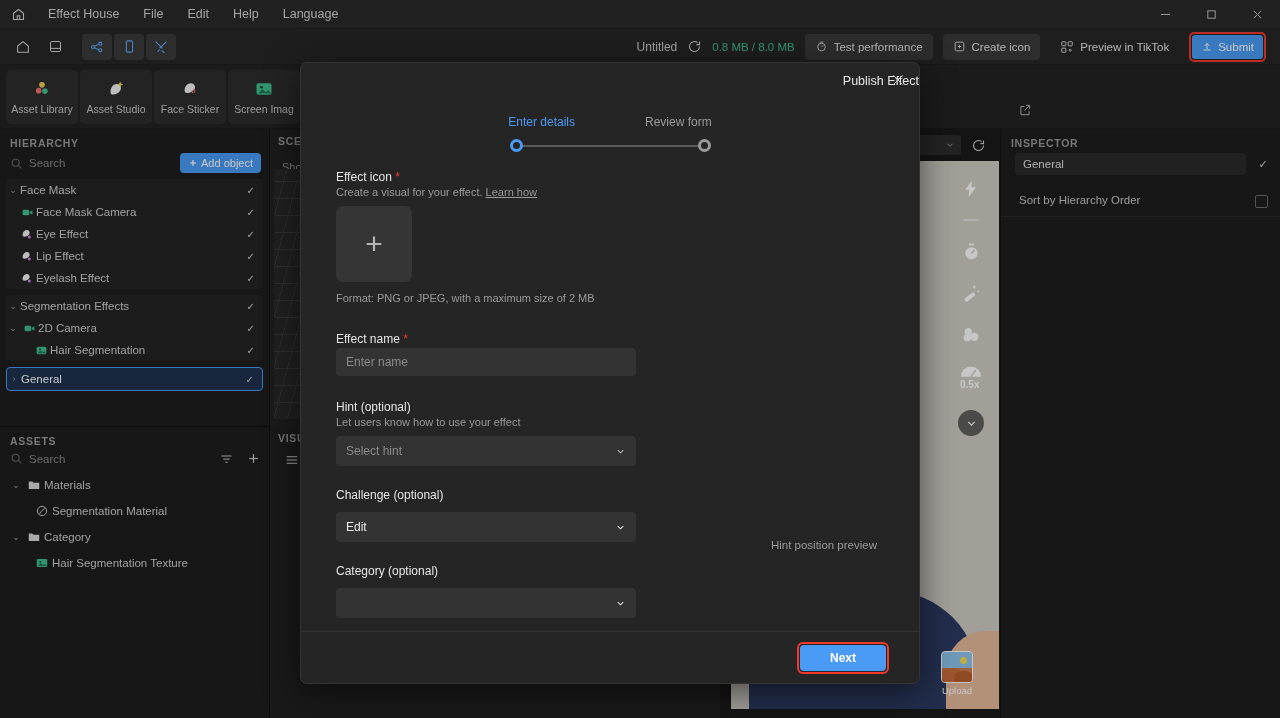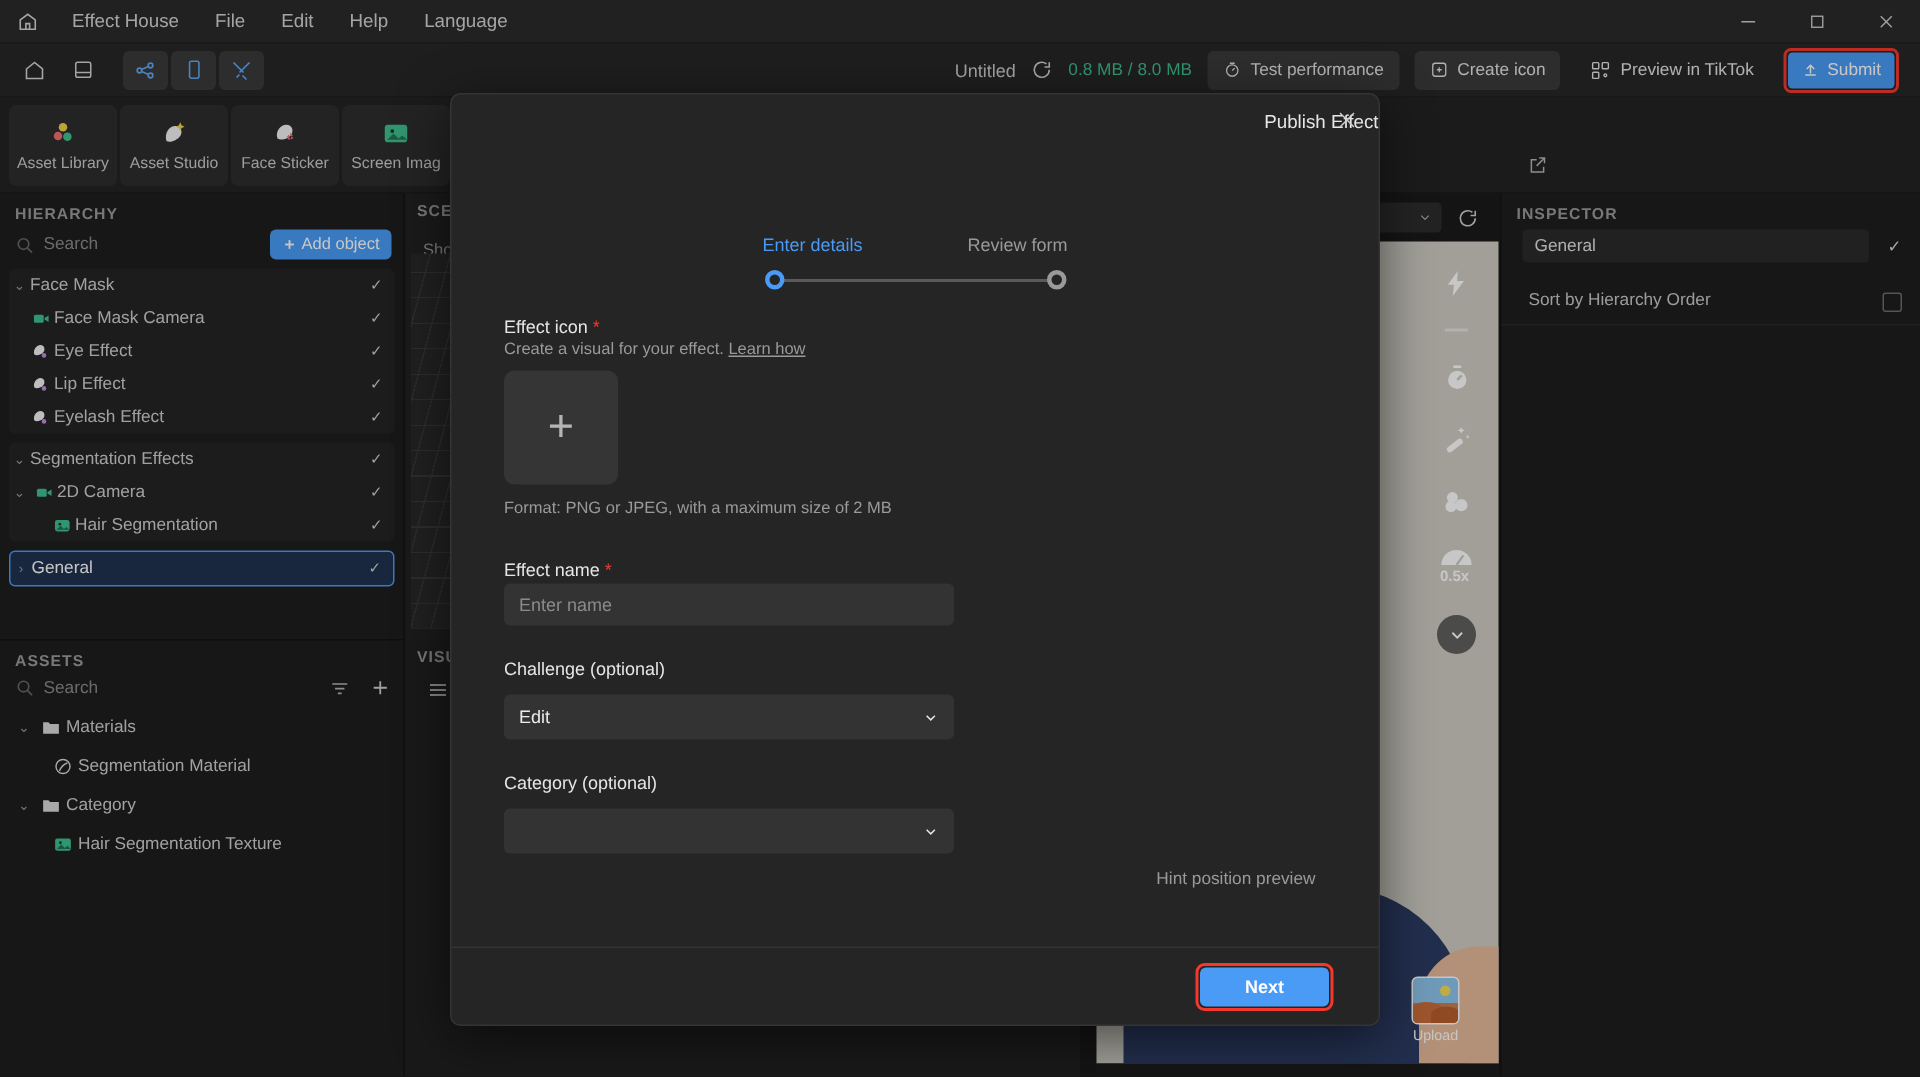--- a/index.html
+++ b/index.html
@@ -198,21 +198,21 @@
     background: #252525; border-radius: 7px; border: 1px solid #343434;
     box-shadow: 0 8px 34px rgba(0,0,0,.55);
     display: flex; flex-direction: column; overflow: hidden;
   }
   .modal-hd {
     height: 36px; display: flex; align-items: center; justify-content: flex-end;
     position: relative; font-size: 12.5px; color: #e6e6e6;
   }
   .modal-close { position: absolute; right: 14px; top: 10px; }
   .stepper { display: flex; flex-direction: column; align-items: center; padding-top: 16px; }
-  .step-labels { display: flex; gap: 70px; font-size: 12px; margin-top: 41px; }
+  .step-labels { display: flex; gap: 70px; font-size: 12px; }
   .step-labels .active { color: #4a9bf5; }
   .step-labels .inactive { color: #9a9a9a; }
   .step-line { position: relative; width: 201px; height: 16px; margin-top: 9px; }
   .step-line .bar { position: absolute; left: 8px; right: 8px; top: 7px; height: 1.5px; background: #5a5a5a; }
   .dot { position: absolute; top: 1px; width: 13px; height: 13px; border-radius: 50%; background: #252525; }
   .dot.d1 { left: 0; border: 3.5px solid #4a9bf5; }
   .dot.d2 { right: 0; border: 3.5px solid #9a9a9a; }
   .modal-body { flex: 1; overflow: hidden; position: relative; padding: 16px 30px 0 35px; }
   .fld { margin-bottom: 4px; }
   .fld-label { font-size: 12px; color: #e6e6e6; margin-bottom: 2px; }
@@ -729,20 +729,30 @@
       </div>
 
       <div class="fld" style="margin-top:28px">
         <div class="fld-label">
           <span>Effect name</span>
           <span class="req">*</span>
         </div>
         <div class="txtinput">Enter name</div>
       </div>
 
+      <div class="fld" style="margin-top:24px">
+        <div class="fld-label">Hint (optional)</div>
+        <div class="fld-hint">Let users know how to use your effect</div>
+        <div class="selectbox">
+          <span class="val ph">Select hint</span>
+          <svg width="11" height="11" viewBox="0 0 24 24" fill="none" stroke="#bdbdbd" stroke-width="2.2">
+              <polyline points="6,9 12,15 18,9"></polyline>
+            </svg>
+        </div>
+      </div>
 
       <div class="fld" style="margin-top:22px">
         <div class="fld-label" style="margin-bottom:10px">Challenge (optional)</div>
         <div class="selectbox">
           <span class="val sel">Edit</span>
           <svg width="11" height="11" viewBox="0 0 24 24" fill="none" stroke="#e6e6e6" stroke-width="2.2">
               <polyline points="6,9 12,15 18,9"></polyline>
             </svg>
         </div>
       </div>

